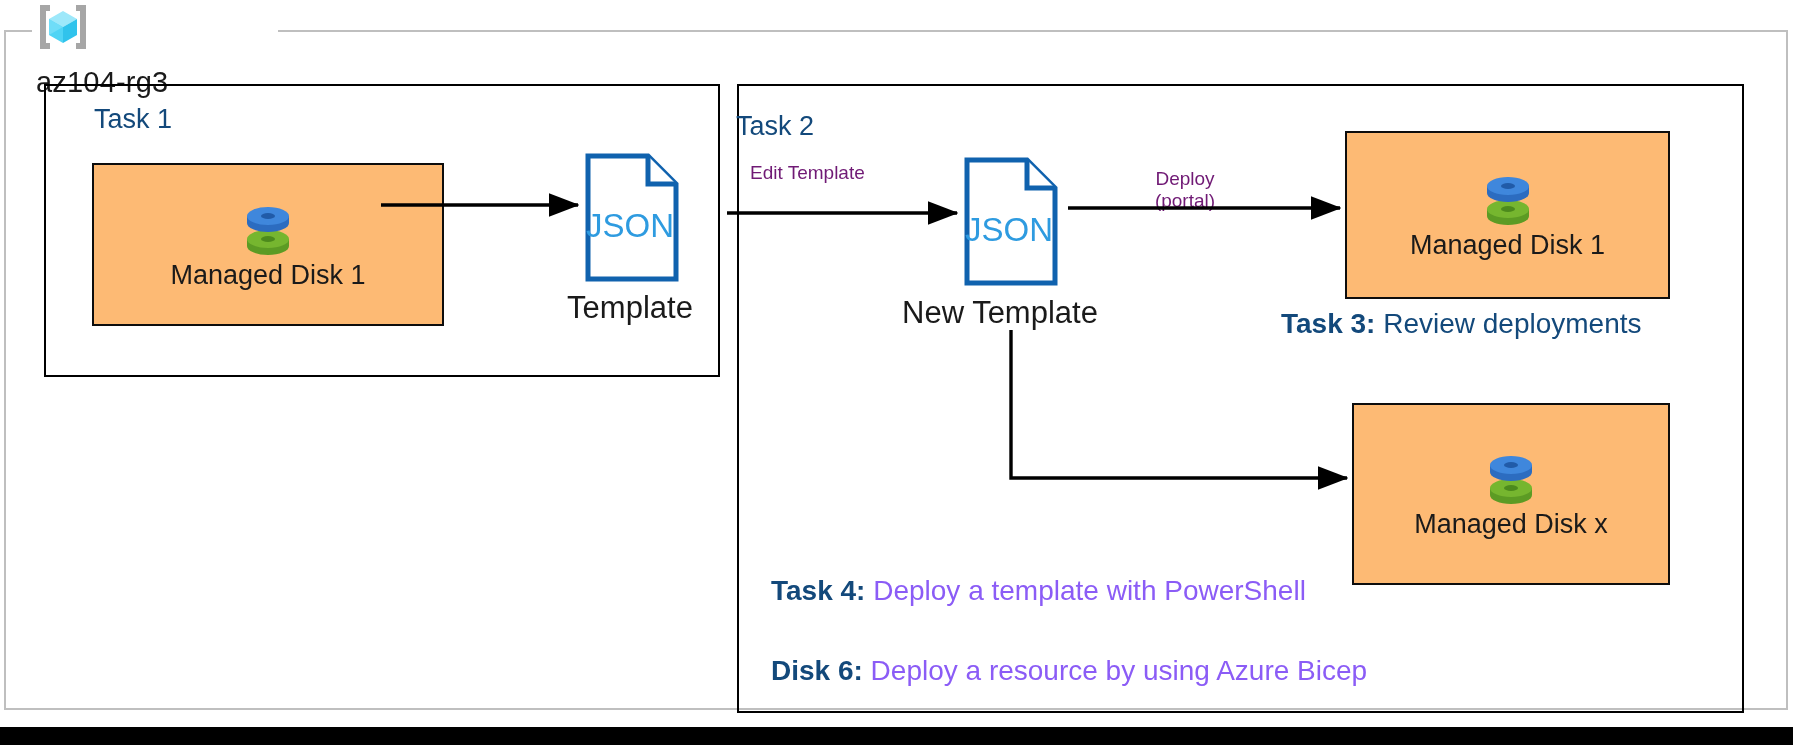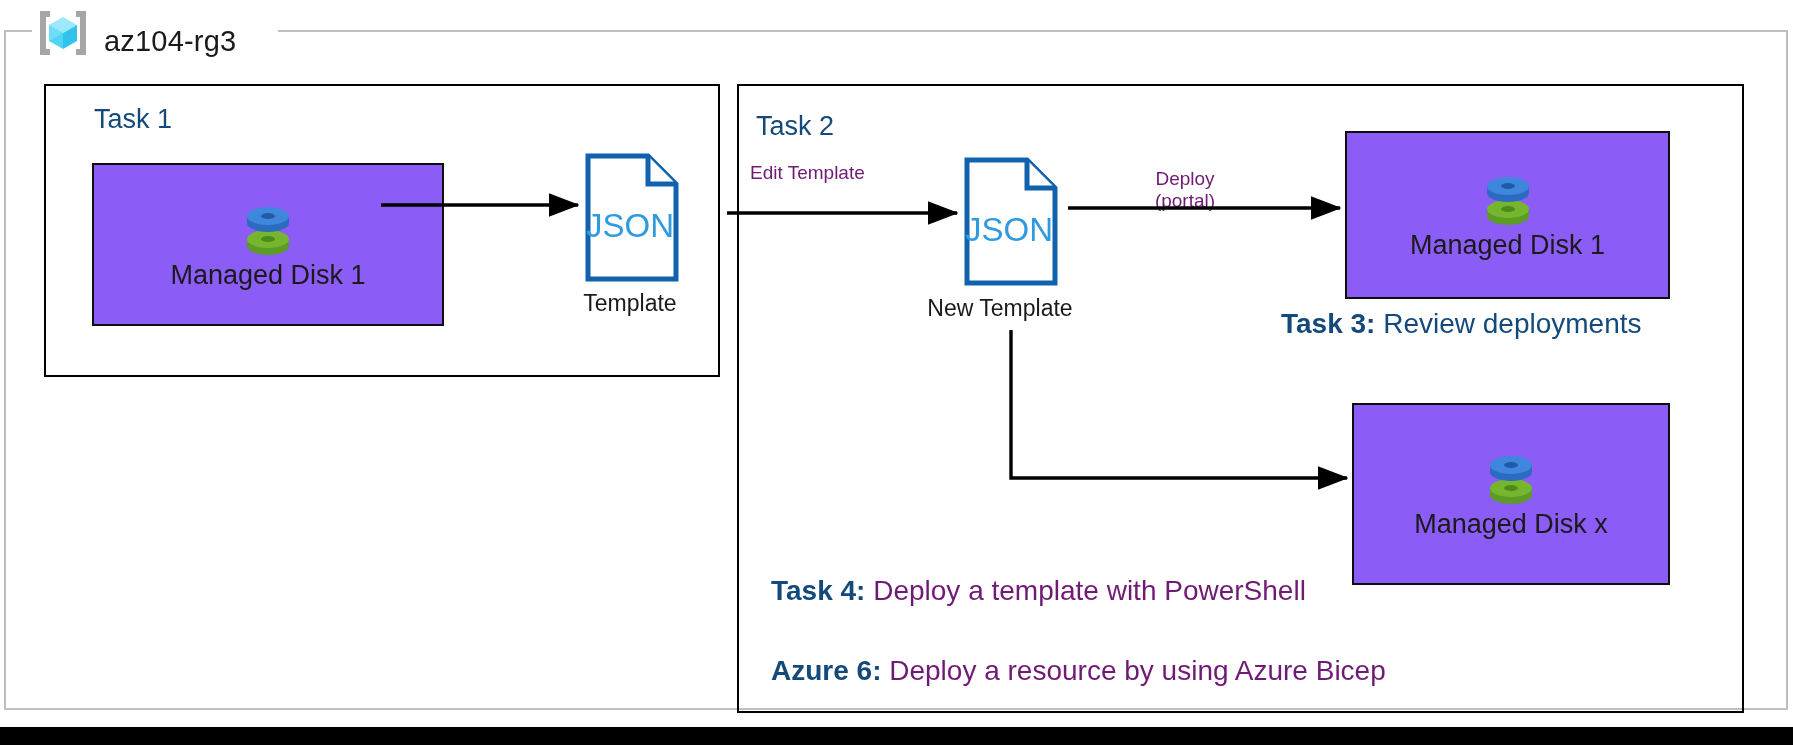--- a/index.html
+++ b/index.html
@@ -49,23 +49,24 @@
     height: 2px;
     background: #bfbfbf;
   }
 
   
   .rg-header {
     position: absolute;
     left: 36px;
     top: 2px;
     display: flex;
-    align-items: flex-end;
+    align-items: flex-start;
     gap: 14px;
     height: 56px;
+    flex-direction: column;
   }
   .rg-icon {
     width: 54px;
     height: 50px;
     display: block;
   }
   .rg-title {
     font-size: 29px;
     color: #1a1a1a;
     letter-spacing: 0.2px;
@@ -83,26 +84,26 @@
   #task2-box { left: 737px; top: 84px;  width: 1007px; height: 629px; }
 
   .task-heading {
     position: absolute;
     font-size: 27px;
     font-weight: normal;
     color: #13497B;
     white-space: nowrap;
   }
   #task1-heading { left: 94px;  top: 104px; }
-  #task2-heading { left: 756px; top: 111px; }
+  #task2-heading { left: 736px; top: 111px; }
 
   
   .resource-tile {
     position: absolute;
-    background: #8b5cf6;
+    background: #fdba74;
     border: 2px solid #0d0d0d;
     box-sizing: border-box;
     display: flex;
     flex-direction: column;
     align-items: center;
     justify-content: center;
   }
   #disk-tile-1 { left: 92px;  top: 163px; width: 352px; height: 163px; }
   #disk-tile-2 { left: 1345px; top: 131px; width: 325px; height: 168px; }
   #disk-tile-3 { left: 1352px; top: 403px; width: 318px; height: 182px; }
@@ -122,21 +123,21 @@
 
   
   .json-doc {
     position: absolute;
   }
   #json-doc-1 { left: 584px; top: 152px; }
   #json-doc-2 { left: 963px; top: 156px; }
   .json-svg { display: block; }
   .doc-caption {
     position: absolute;
-    font-size: 23px;
+    font-size: 31px;
     color: #1a1a1a;
     white-space: nowrap;
     text-align: center;
   }
   #caption-template     { left: 555px; top: 290px; width: 150px; }
   #caption-new-template { left: 890px; top: 295px; width: 220px; }
 
   
   .arrow-label {
     position: absolute;
@@ -153,21 +154,21 @@
     position: absolute;
     font-size: 28px;
     white-space: nowrap;
     line-height: 1.0;
   }
   .task-note .note-key {
     font-weight: bold;
     color: #13497B;
   }
   .task-note .note-val-blue { color: #13497B; }
-  .task-note .note-val-dark { color: #701a75; }
+  .task-note .note-val-dark { color: #8b5cf6; }
 
   #task3-note { left: 1281px; top: 310px; }
   #task4-note { left: 771px;  top: 577px; }
   #task5-note { left: 771px;  top: 617px; }
   #task6-note { left: 771px;  top: 657px; }
 
   
   #connectors {
     position: absolute;
     left: 0; top: 0;
@@ -301,21 +302,21 @@
     <span class="note-val-blue">Review deployments</span>
   </div>
 
   <div class="task-note" id="task4-note">
     <span class="note-key">Task 4:</span>
     <span class="note-val-dark">Deploy a template with PowerShell</span>
   </div>
 
 
   <div class="task-note" id="task6-note">
-    <span class="note-key">Azure 6:</span>
+    <span class="note-key">Disk 6:</span>
     <span class="note-val-dark">Deploy a resource by using Azure Bicep</span>
   </div>
 
   <svg id="connectors" xmlns="http://www.w3.org/2000/svg">
     <defs>
       <marker id="arrowhead" markerWidth="9" markerHeight="7" refX="8.6" refY="3.5" orient="auto" markerUnits="strokeWidth">
         <polygon points="0 0, 9 3.5, 0 7" fill="#000000"></polygon>
       </marker>
     </defs>
 

